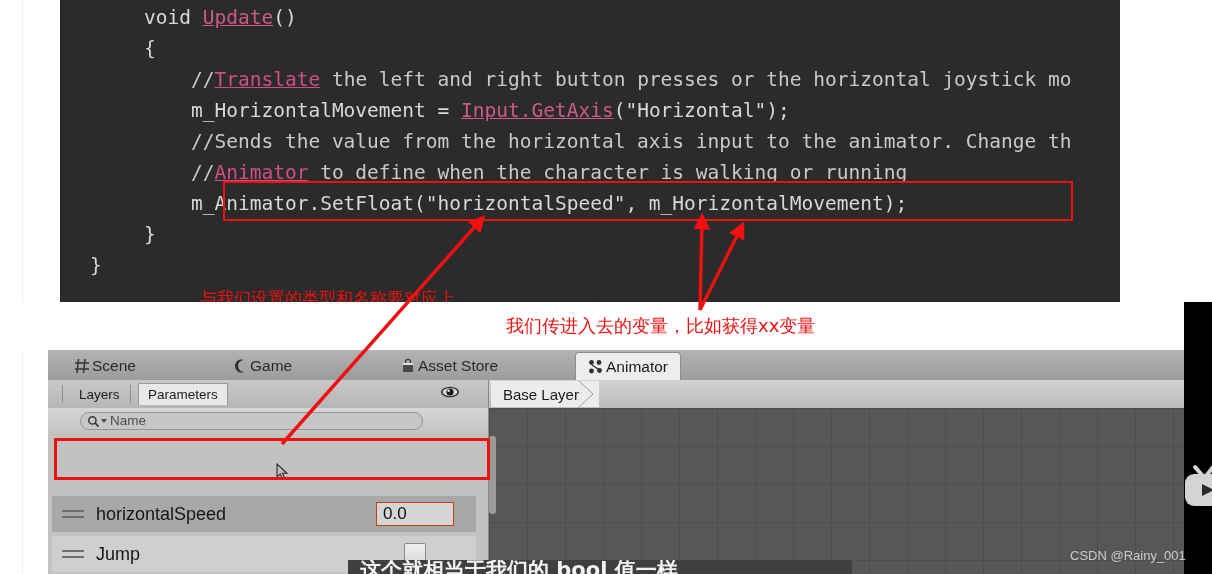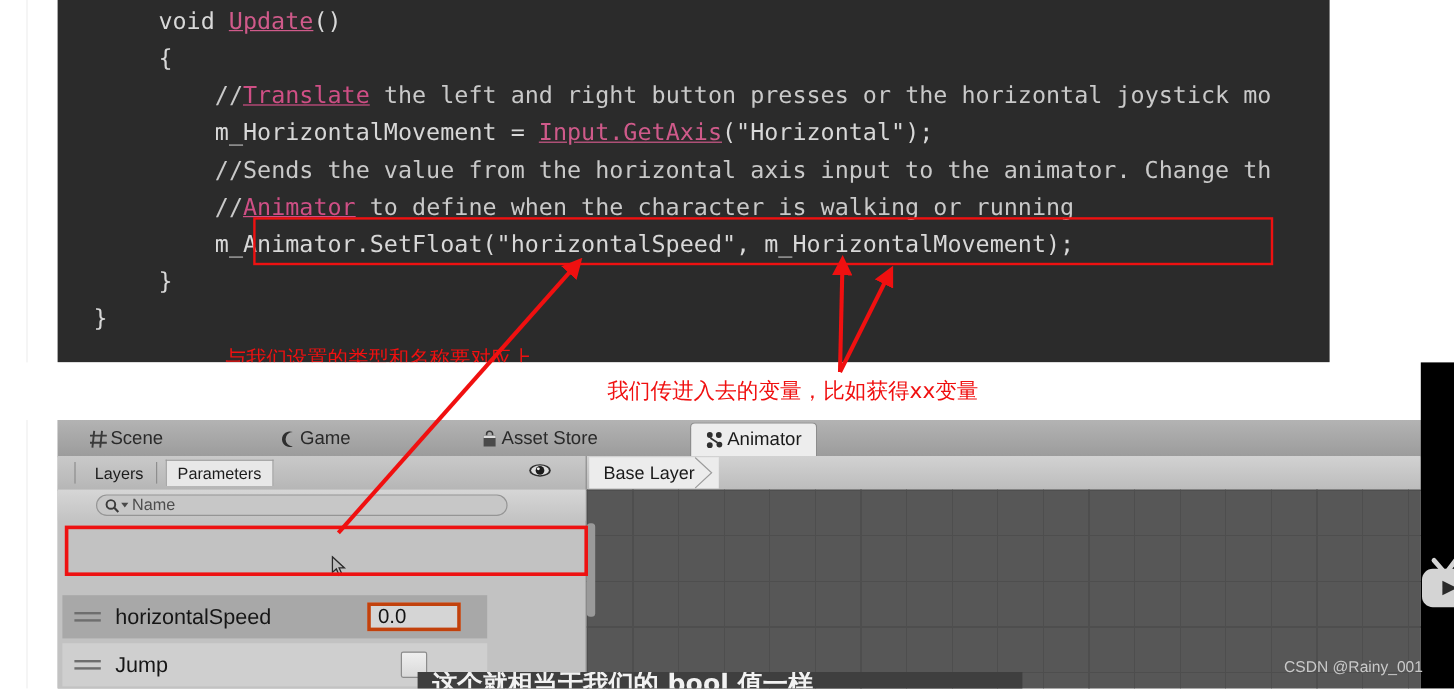--- a/index.html
+++ b/index.html
@@ -12,21 +12,21 @@
   #root {
     position: relative;
     width: 1212px; height: 574px;
     background: #ffffff;
     overflow: hidden;
   }
 
   
   #code-panel {
     position: absolute;
-    left: 48px; top: 0px;
+    left: 60px; top: 0px;
     width: 1060px; height: 302px;
     background: #2b2b2b;
     overflow: hidden;
   }
   .code-line {
     position: absolute;
     left: 0;
     white-space: pre;
     font-family: "DejaVu Sans Mono", "Liberation Mono", monospace;
     font-size: 19.5px;
@@ -207,21 +207,21 @@
   }
   #add-param-btn {
     position: absolute;
     left: 446px; top: 4px;
     width: 20px; height: 18px;
   }
 
   .param-row {
     position: absolute;
     left: 4px;
-    width: 354px; height: 36px;
+    width: 424px; height: 36px;
     display: flex; align-items: center;
     box-sizing: border-box;
   }
   .param-row.selected { background: #a8a8a8; }
   .param-row.normal   { background: #cfcfcf; }
   .param-handle {
     width: 22px; height: 12px;
     margin-left: 10px;
     flex: none;
     display: flex; flex-direction: column; justify-content: center; gap: 4px;
@@ -233,21 +233,21 @@
     margin-left: 12px;
     font-size: 18px;
     color: #161616;
     flex: 1;
     white-space: nowrap;
   }
   .param-value-box {
     width: 78px; height: 24px;
     margin-right: 22px;
     background: #d5d5d5;
-    border: 3px solid #c2410c;
+    border: 1px solid #c2410c;
     display: flex; align-items: center;
     padding-left: 6px;
     box-sizing: border-box;
     font-size: 17px;
     color: #121212;
     flex: none;
   }
   .param-checkbox {
     width: 20px; height: 20px;
     margin-right: 50px;

